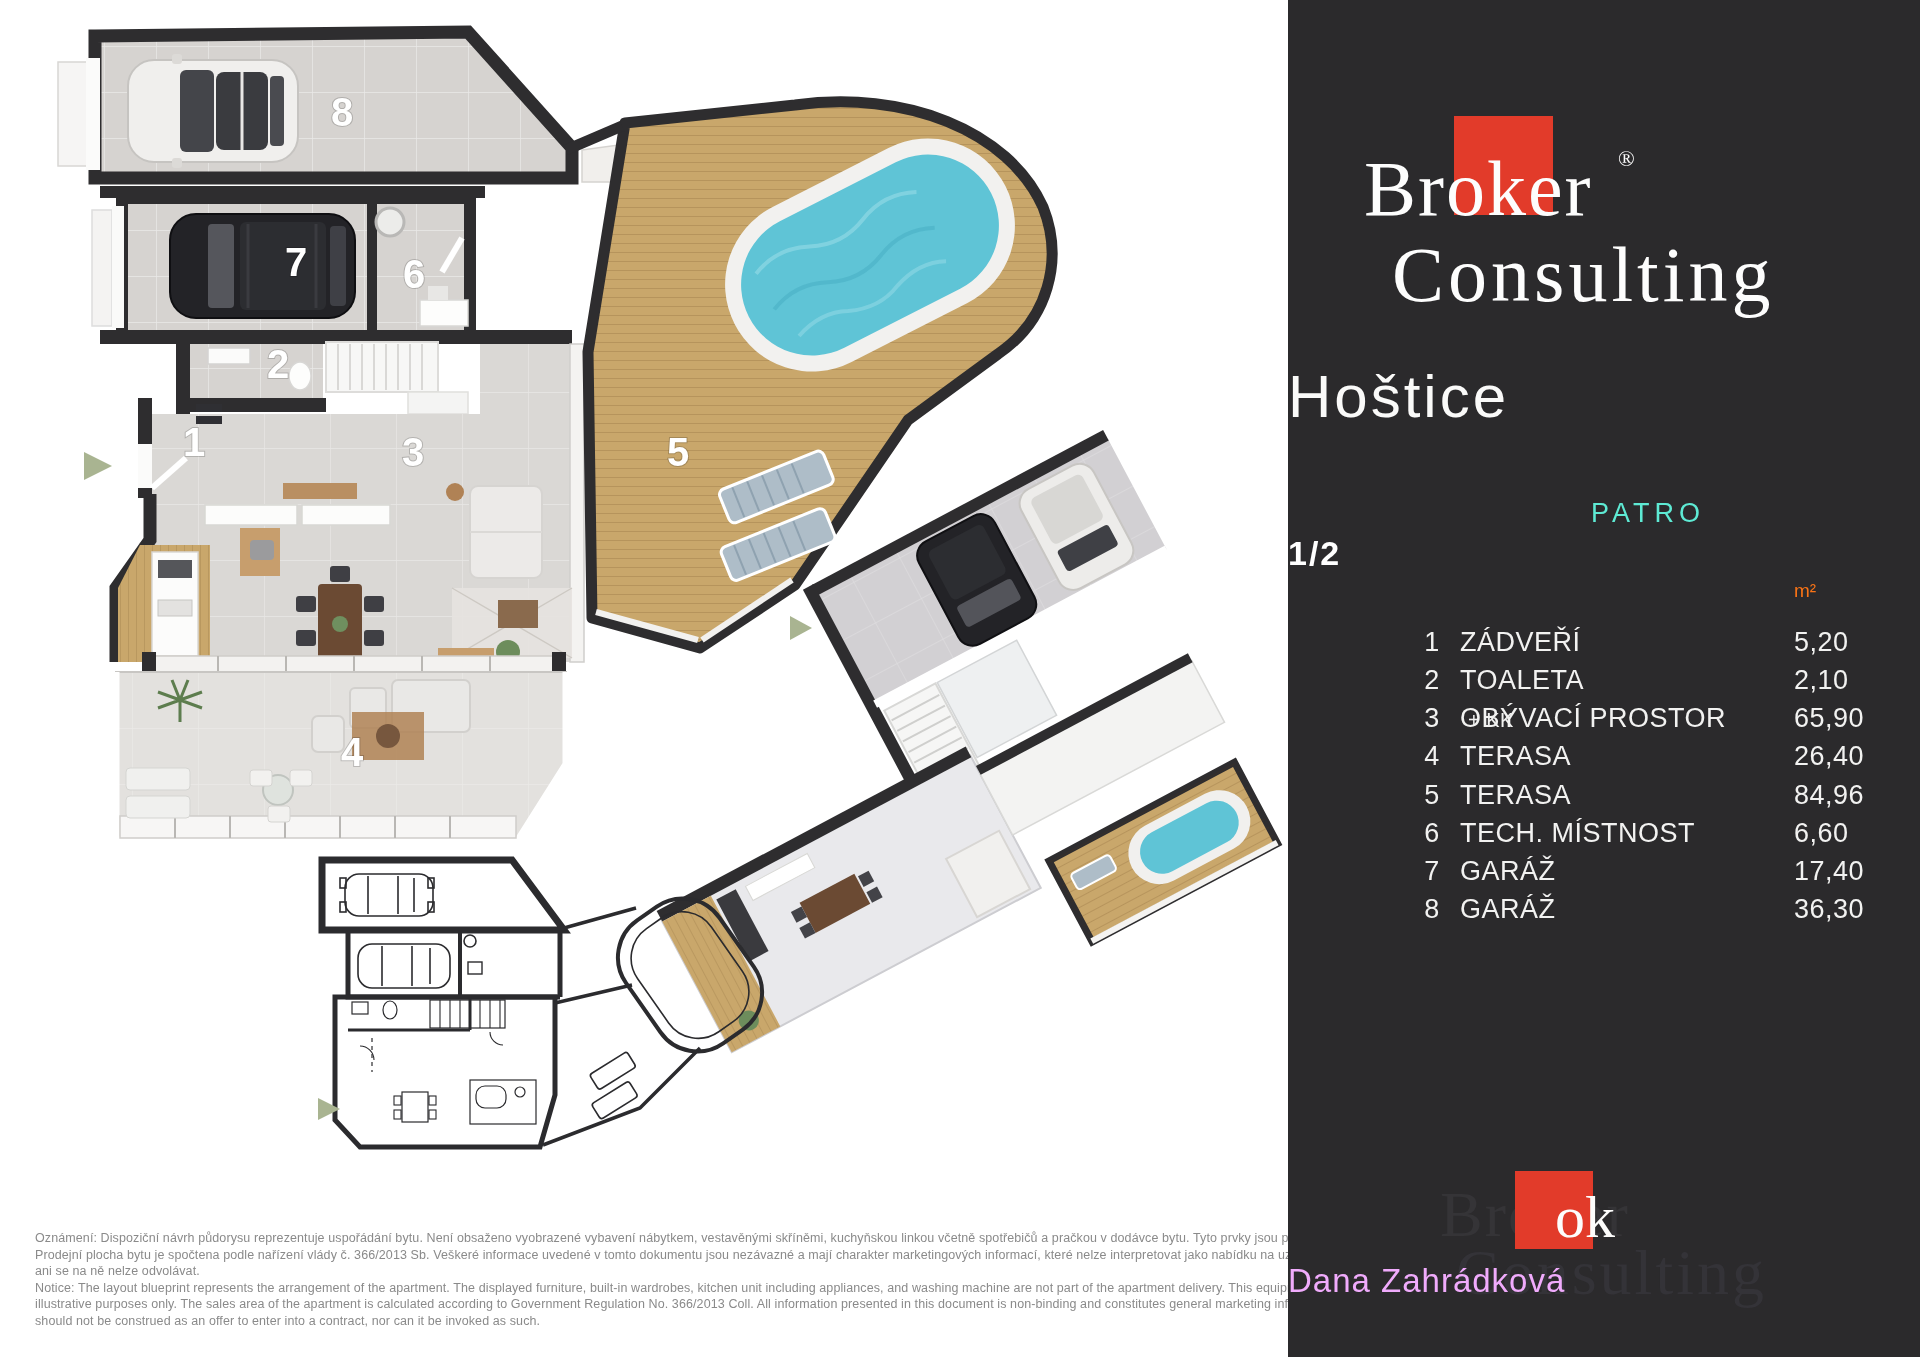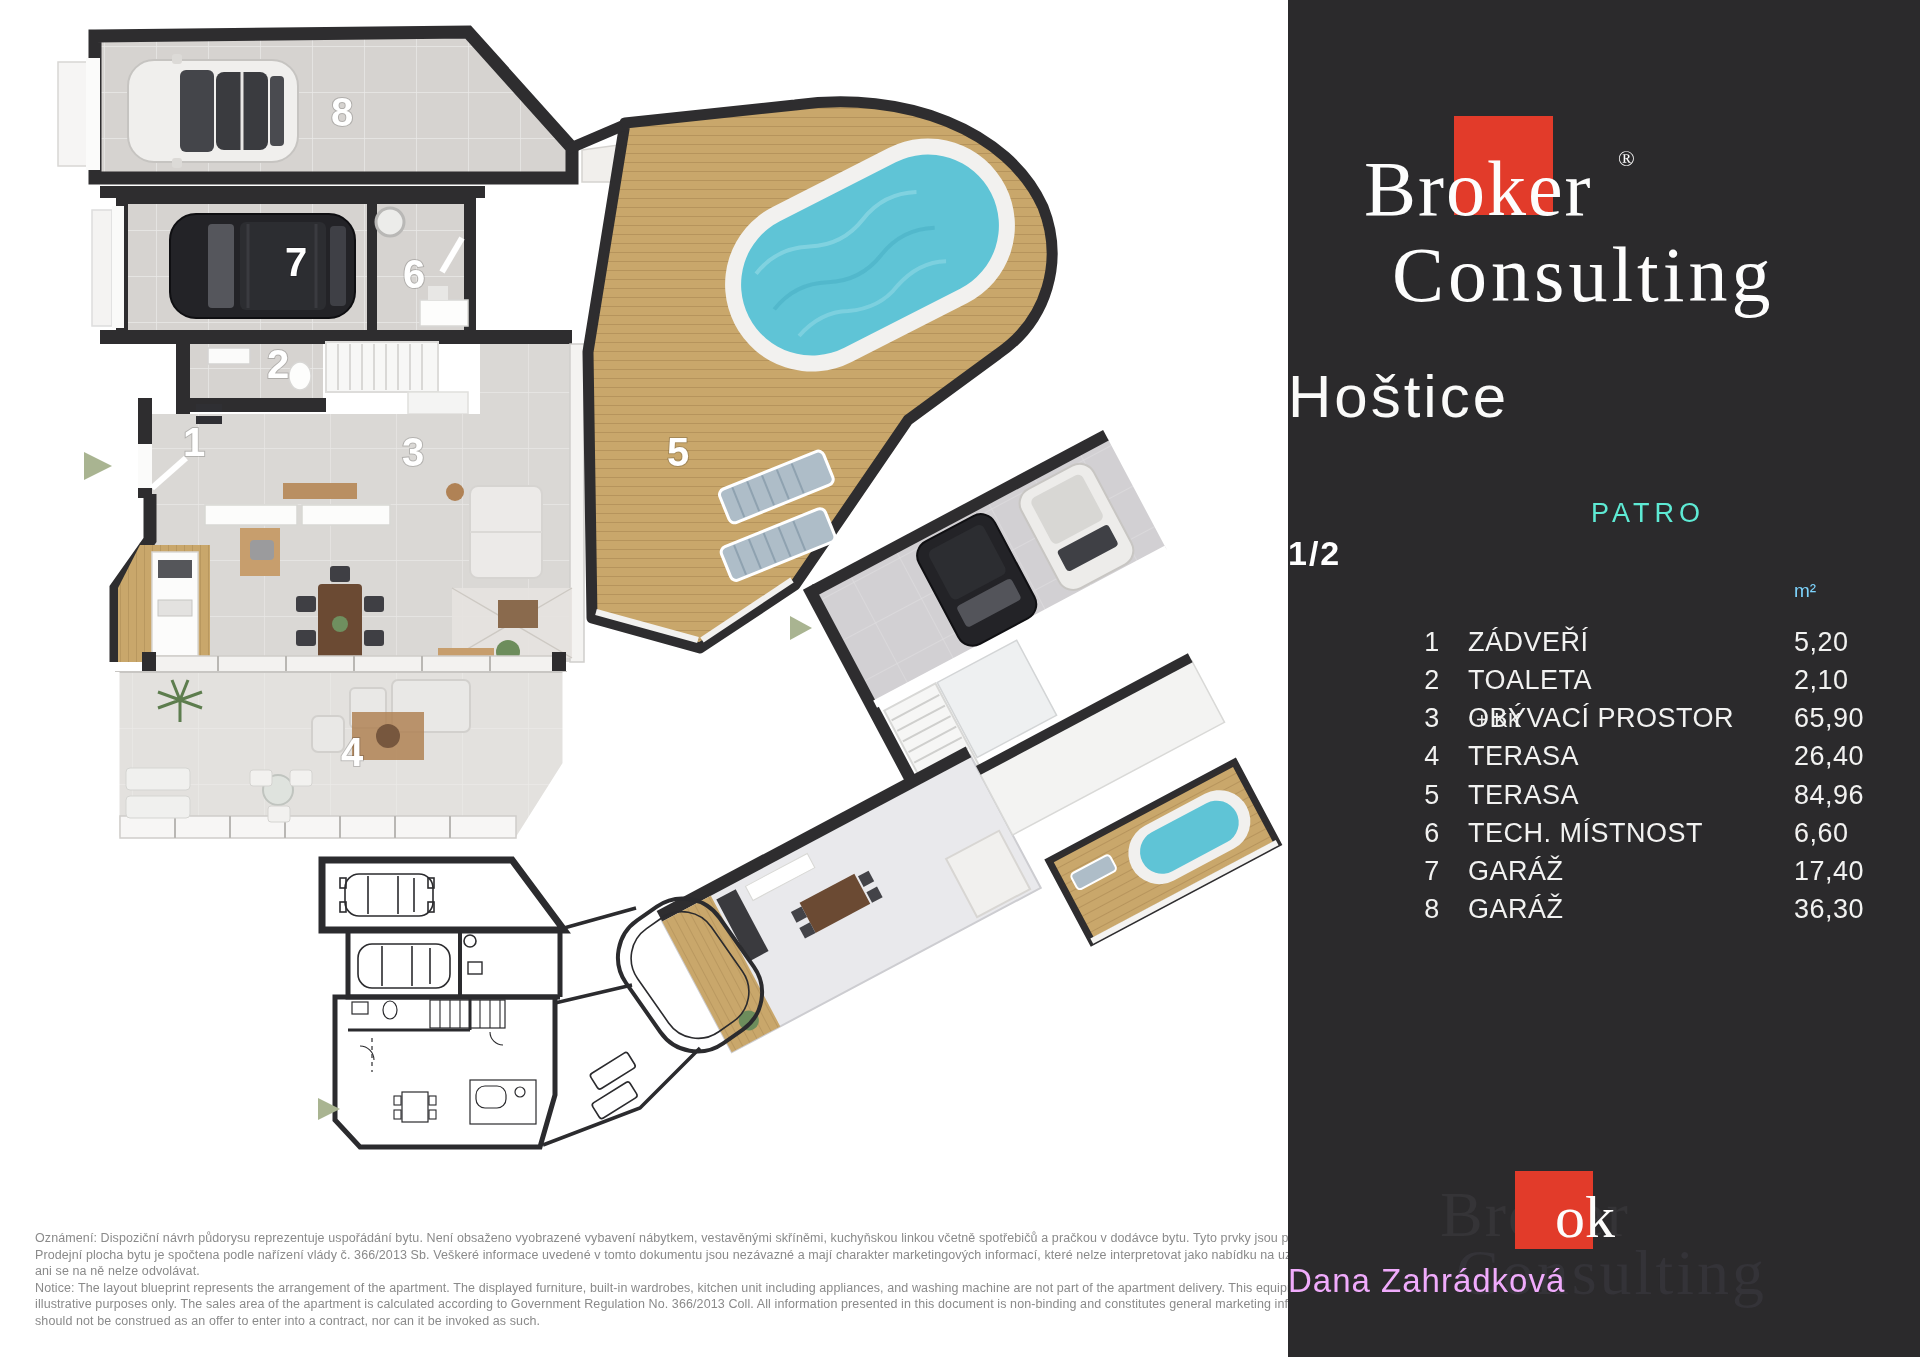--- a/index.html
+++ b/index.html
@@ -26,26 +26,26 @@
                line-height:78px;letter-spacing:2px;color:#fdfdfd;white-space:nowrap;}
   .logo-reg{left:330px;top:146px;font-family:"Liberation Serif",serif;font-size:22px;color:#fdfdfd;}
   .logo-consulting{left:104px;top:236px;font-family:"Liberation Serif",serif;font-size:78px;
                line-height:78px;letter-spacing:4px;color:#fdfdfd;white-space:nowrap;}
   .city{left:0;top:362px;width:632px;text-align:left;font-size:60px;font-weight:300;
         letter-spacing:3px;color:#fafaf9;}
   .patro{left:0;top:498px;width:720px;text-align:center;font-size:27px;font-weight:300;
          letter-spacing:5px;color:#5eead4;}
   .patro-val{left:0;top:534px;width:632px;text-align:left;font-size:34px;font-weight:bold;
          letter-spacing:2px;color:#ffffff;}
-  .unit{left:506px;top:580px;font-size:19px;color:#7dd3fc;}
+  .unit{left:506px;top:580px;font-size:19px;color:#f97316;}
   .room-list{left:0;top:627px;width:632px;height:310px;}
   .room-row{position:absolute;left:0;width:632px;height:38px;font-size:27px;letter-spacing:.5px;color:#f1f1f0;}
   .room-row span{position:absolute;top:0;}
   .r-num{left:130px;width:28px;text-align:center;}
-  .r-name{left:180px;white-space:nowrap;text-align:center;}
+  .r-name{left:172px;white-space:nowrap;text-align:center;}
   .r-suffix{position:static !important;font-size:20px;letter-spacing:.5px;margin-left:8px;}
   .r-val{left:506px;}
   .wm1{left:152px;top:1178px;font-family:"Liberation Serif",serif;font-size:64px;color:#353437;
        letter-spacing:2px;white-space:nowrap;}
   .wm2{left:168px;top:1236px;font-family:"Liberation Serif",serif;font-size:64px;color:#343338;
        letter-spacing:3px;white-space:nowrap;}
   .logo-bot-sq{left:227px;top:1171px;width:78px;height:78px;}
   .logo-bot-ok{left:227px;top:1171px;width:78px;height:82px;
        font-family:"Liberation Serif",serif;font-size:60px;line-height:92px;color:#fdfdfc;padding-left:40px;}
   .agent{left:0;top:1262px;width:608px;text-align:left;font-size:33px;font-weight:300;

